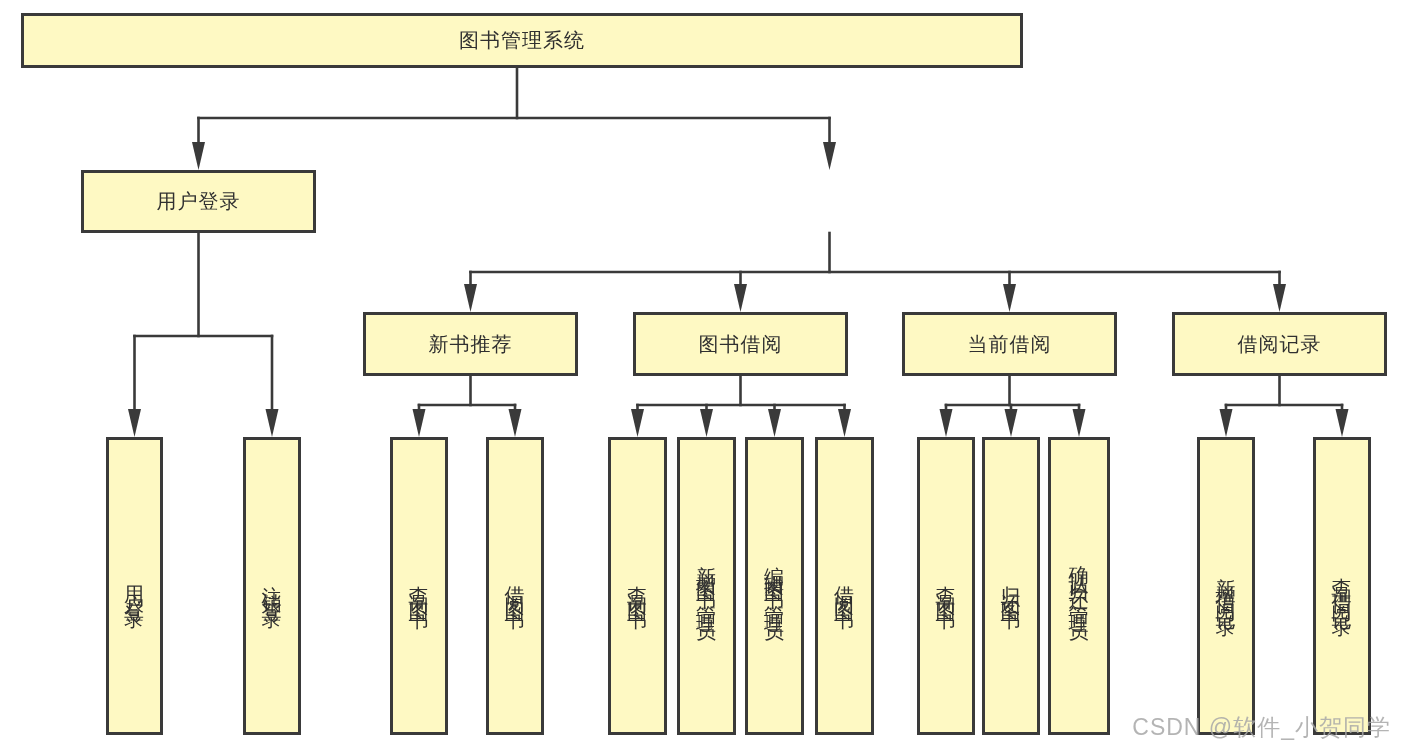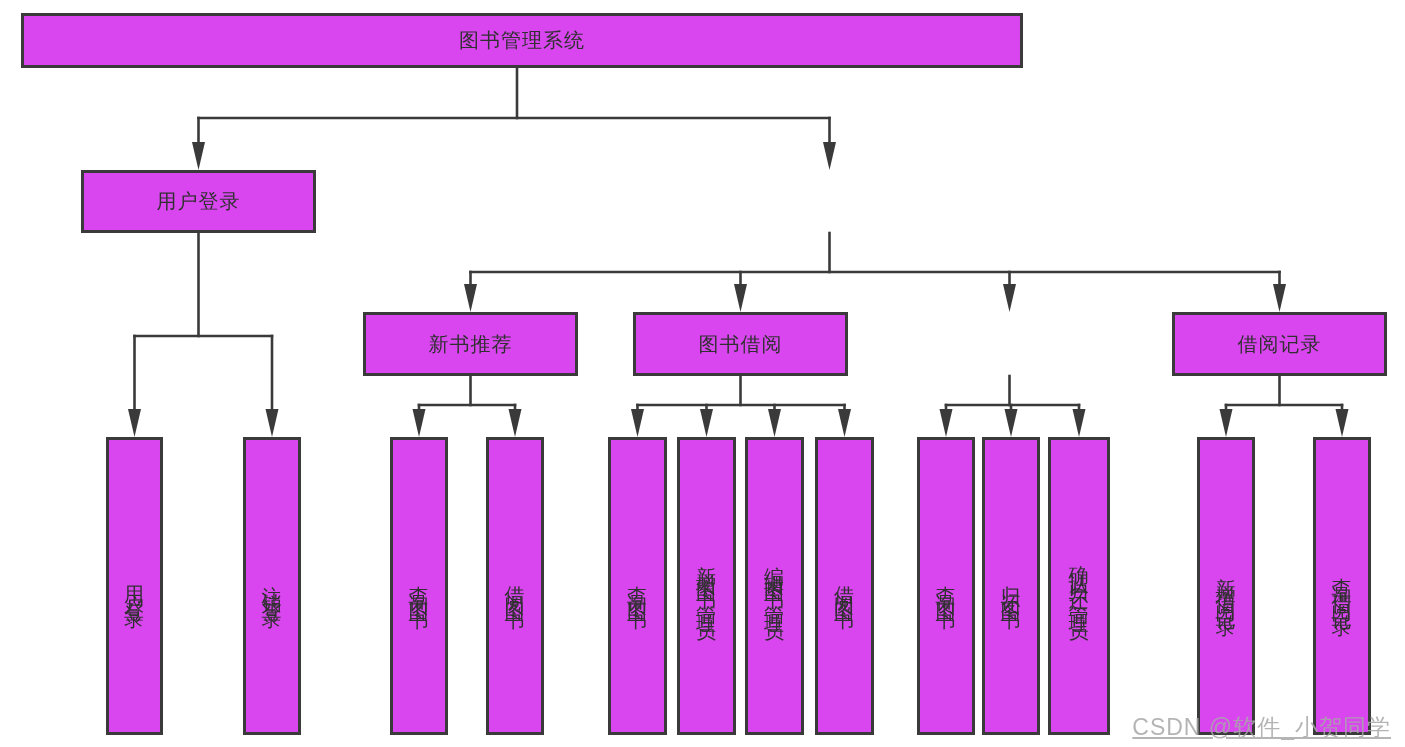--- a/index.html
+++ b/index.html
@@ -8,33 +8,33 @@
   }
   html,body{margin:0;padding:0;background:var(--background);}
   body{font-family:"Liberation Sans", sans-serif;}
   #diagram{
     position:relative; width:1405px; height:747px;
     background:var(--background); overflow:hidden;
   }
   #connectors{position:absolute; left:0; top:0; z-index:1;}
   .box{
     position:absolute; box-sizing:border-box; z-index:2;
-    background:#d946ef; border:3px solid var(--border);
+    background:#fef9c3; border:3px solid var(--border);
     display:flex; align-items:center; justify-content:center;
     color:var(--text); z-index:2;
   }
   .box.h{font-size:20px; letter-spacing:1px;}
   .box.v{
     writing-mode:vertical-rl; text-orientation:mixed;
     font-size:20px; letter-spacing:8px; line-height:1;
   }
   #watermark{
     position:absolute; z-index:3; right:14px; top:712px;
     font-size:23px; color:var(--watermark); opacity:.85;
-    letter-spacing:1px; white-space:nowrap;text-decoration:underline;
+    letter-spacing:1px; white-space:nowrap;
   }
 </style>
 </head>
 <body>
 
 <div id="diagram">
   <svg id="connectors" width="1405" height="747">
       <line x1="517" y1="68" x2="517" y2="118" stroke="#3a3a3a" stroke-width="2.6" stroke-linecap="square"></line>
       <line x1="198.5" y1="118" x2="829.5" y2="118" stroke="#3a3a3a" stroke-width="2.6" stroke-linecap="square"></line>
       <line x1="198.5" y1="233" x2="198.5" y2="336" stroke="#3a3a3a" stroke-width="2.6" stroke-linecap="square"></line>
@@ -88,20 +88,21 @@
       <line x1="1342" y1="405" x2="1342" y2="415" stroke="#3a3a3a" stroke-width="2.6" stroke-linecap="square"></line>
       <polygon points="1335.5,409 1348.5,409 1342,437" fill="#3a3a3a"></polygon>
     </svg>
 
   <div class="box h" style="left:21px; top:13px; width:1002px; height:55px;">图书管理系统</div>
 
   <div class="box h" style="left:81px; top:170px; width:235px; height:63px;">用户登录</div>
 
   <div class="box h" style="left:363px; top:312px; width:215px; height:64px;">新书推荐</div>
   <div class="box h" style="left:633px; top:312px; width:215px; height:64px;text-align:center;">图书借阅</div>
+  <div class="box h" style="left:902px; top:312px; width:215px; height:64px;">当前借阅</div>
   <div class="box h" style="left:1172px; top:312px; width:215px; height:64px;">借阅记录</div>
 
   <div class="box v" style="left:106px; top:437px; width:57px; height:298px;">用户登录</div>
   <div class="box v" style="left:243px; top:437px; width:58px; height:298px;">注销登录</div>
 
   <div class="box v" style="left:390px; top:437px; width:58px; height:298px;">查询图书</div>
   <div class="box v" style="left:486px; top:437px; width:58px; height:298px;">借阅图书</div>
 
   <div class="box v" style="left:608px; top:437px; width:59px; height:298px;">查询图书</div>
   <div class="box v" style="left:677px; top:437px; width:59px; height:298px;">新增图书（管理员）</div>

